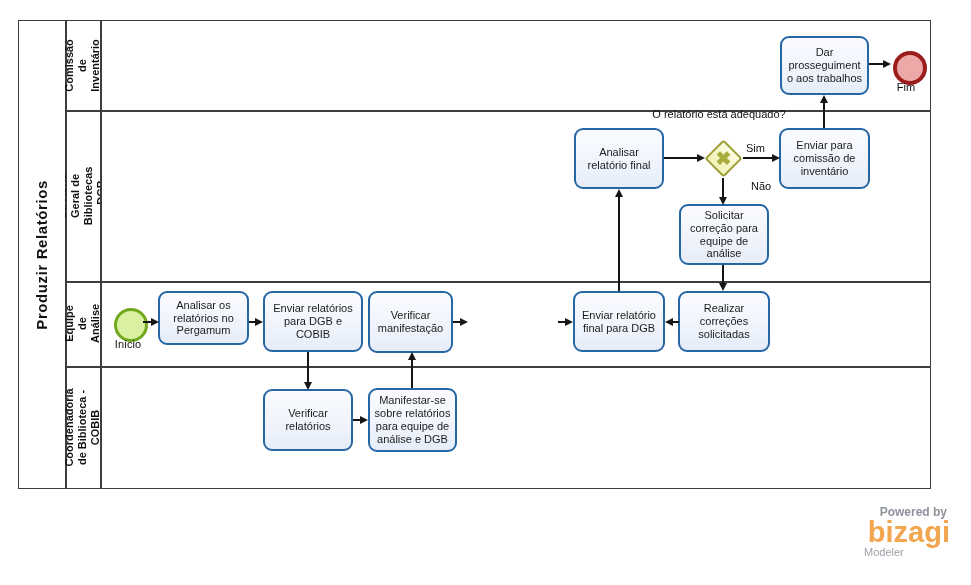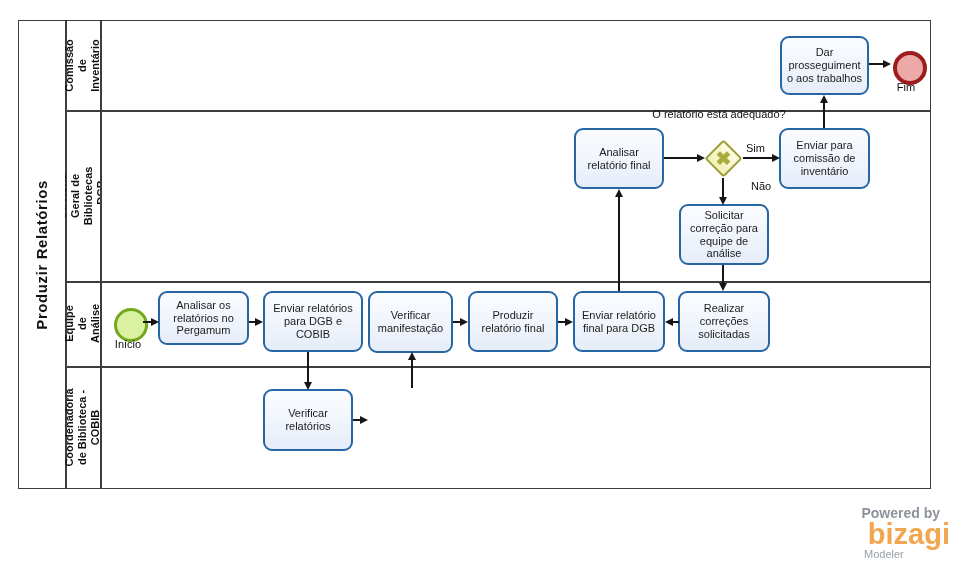--- a/index.html
+++ b/index.html
@@ -34,21 +34,21 @@
   .q-label{position:absolute;left:652px;top:108px;width:134px;text-align:center;font-size:11px;line-height:13px;color:#111;}
   
   .ln{position:absolute;display:block;background:#161616;}
   .ah{position:absolute;display:block;width:0;height:0;}
   .ah.r{border-top:4px solid transparent;border-bottom:4px solid transparent;border-left:8px solid #161616;}
   .ah.l{border-top:4px solid transparent;border-bottom:4px solid transparent;border-right:8px solid #161616;}
   .ah.u{border-left:4px solid transparent;border-right:4px solid transparent;border-bottom:8px solid #161616;}
   .ah.d{border-left:4px solid transparent;border-right:4px solid transparent;border-top:8px solid #161616;}
   
   .brandbox{position:absolute;left:828px;top:505px;width:122px;}
-  .powered{font-size:14px;font-weight:bold;color:#8d929b;text-align:right;margin-right:10px;}
+  .powered{font-size:12px;font-weight:bold;color:#8d929b;text-align:right;margin-right:3px;}
   .bizagi{font-size:29px;font-weight:bold;letter-spacing:0px;color:#f2a64f;text-align:right;line-height:27px;}
   .modeler{font-size:11px;color:#9aa0a8;margin-left:36px;line-height:12px;}
 </style>
 </head>
 <body>
 
 <div id="canvas">
 
   <div class="pool"></div>
   <div class="vline" style="left:65px;top:20px;height:469px;"></div>
@@ -102,32 +102,32 @@
 
   <div class="task" style="left:158px;top:291px;width:91px;height:54px;">
     <span>Analisar os relatórios no Pergamum</span>
   </div>
   <div class="task" style="left:263px;top:291px;width:100px;height:61px;">
     <span>Enviar relatórios para DGB e COBIB</span>
   </div>
   <div class="task" style="left:368px;top:291px;width:85px;height:62px;">
     <span>Verificar manifestação</span>
   </div>
-  <div class="task" style="left:468px;top:291px;width:90px;height:61px;">
-    <span>Produzir relatório final</span>
-  </div>
   <div class="task" style="left:573px;top:291px;width:92px;height:61px;">
     <span>Enviar relatório final para DGB</span>
   </div>
   <div class="task" style="left:678px;top:291px;width:92px;height:61px;">
     <span>Realizar correções solicitadas</span>
   </div>
 
   <div class="task" style="left:263px;top:389px;width:90px;height:62px;">
     <span>Verificar relatórios</span>
+  </div>
+  <div class="task" style="left:368px;top:388px;width:89px;height:64px;">
+    <span>Manifestar-se sobre relatórios para equipe de análise e DGB</span>
   </div>
 
   <div>
     <i class="ln" style="left:143px;top:321px;width:9px;height:2px;"></i>
     <i class="ah r" style="left:151px;top:318px;"></i>
   </div>
   <div>
     <i class="ln" style="left:249px;top:321px;width:7px;height:2px;"></i>
     <i class="ah r" style="left:255px;top:318px;"></i>
   </div>

